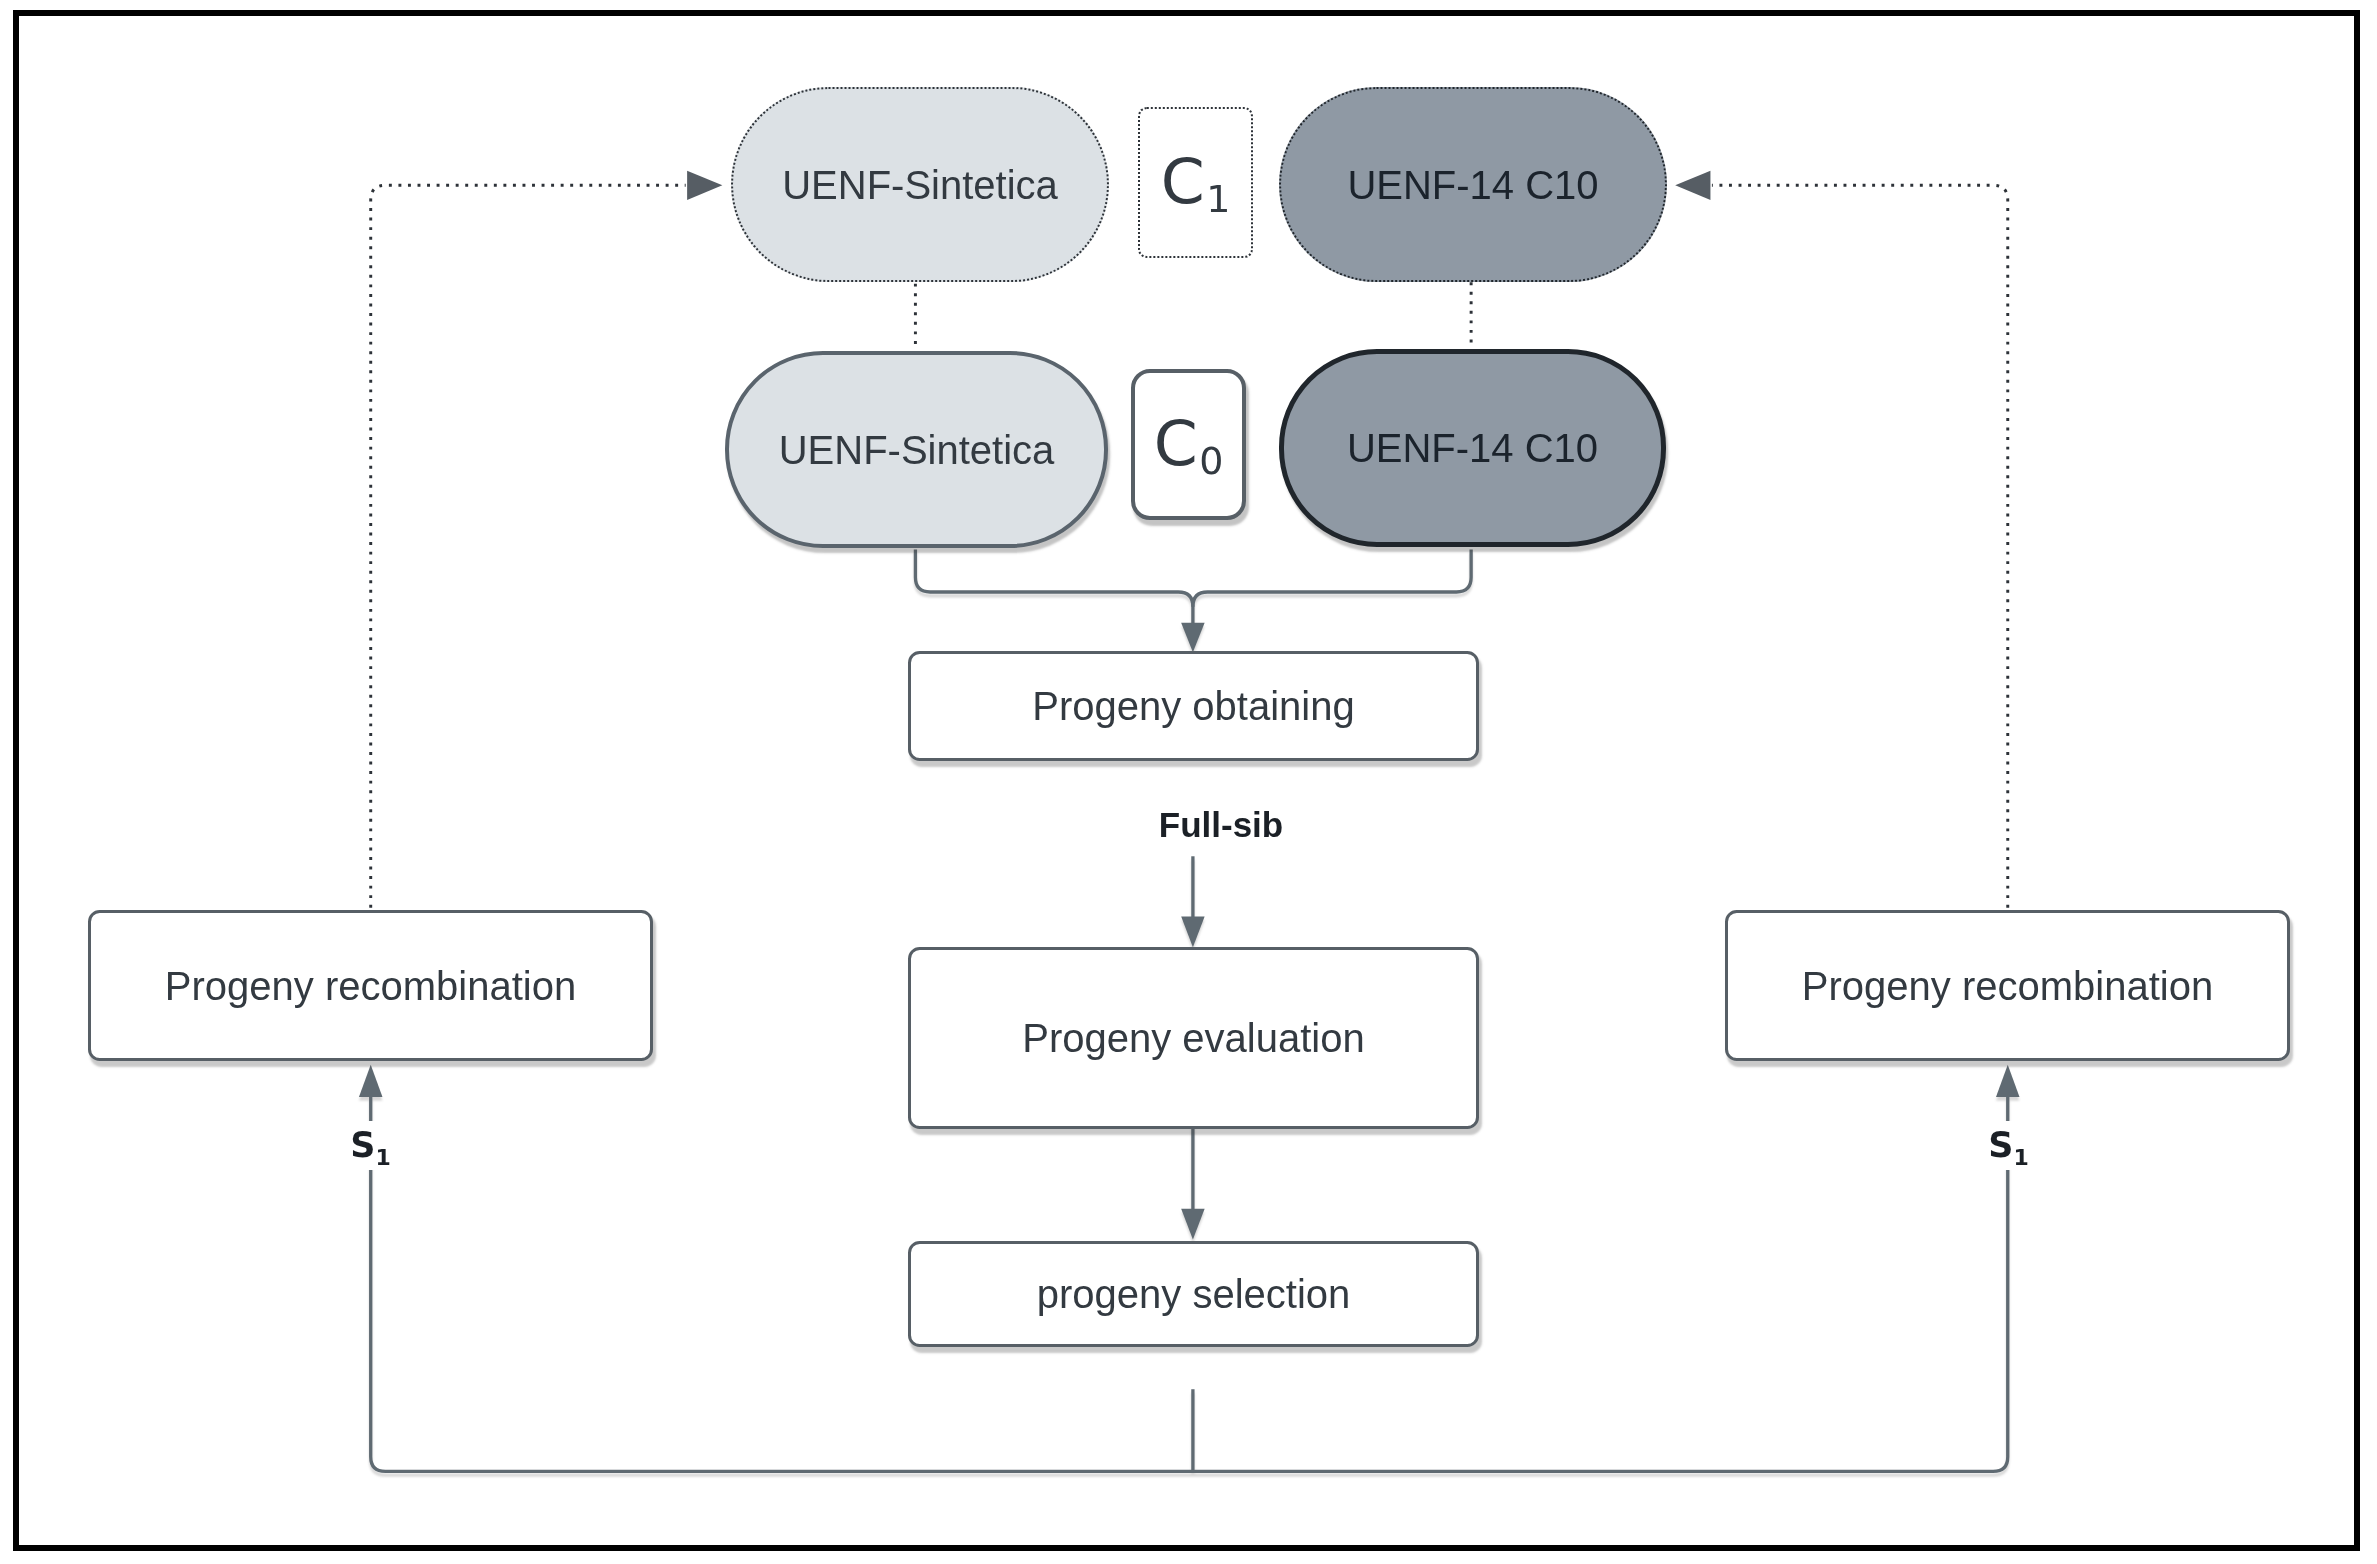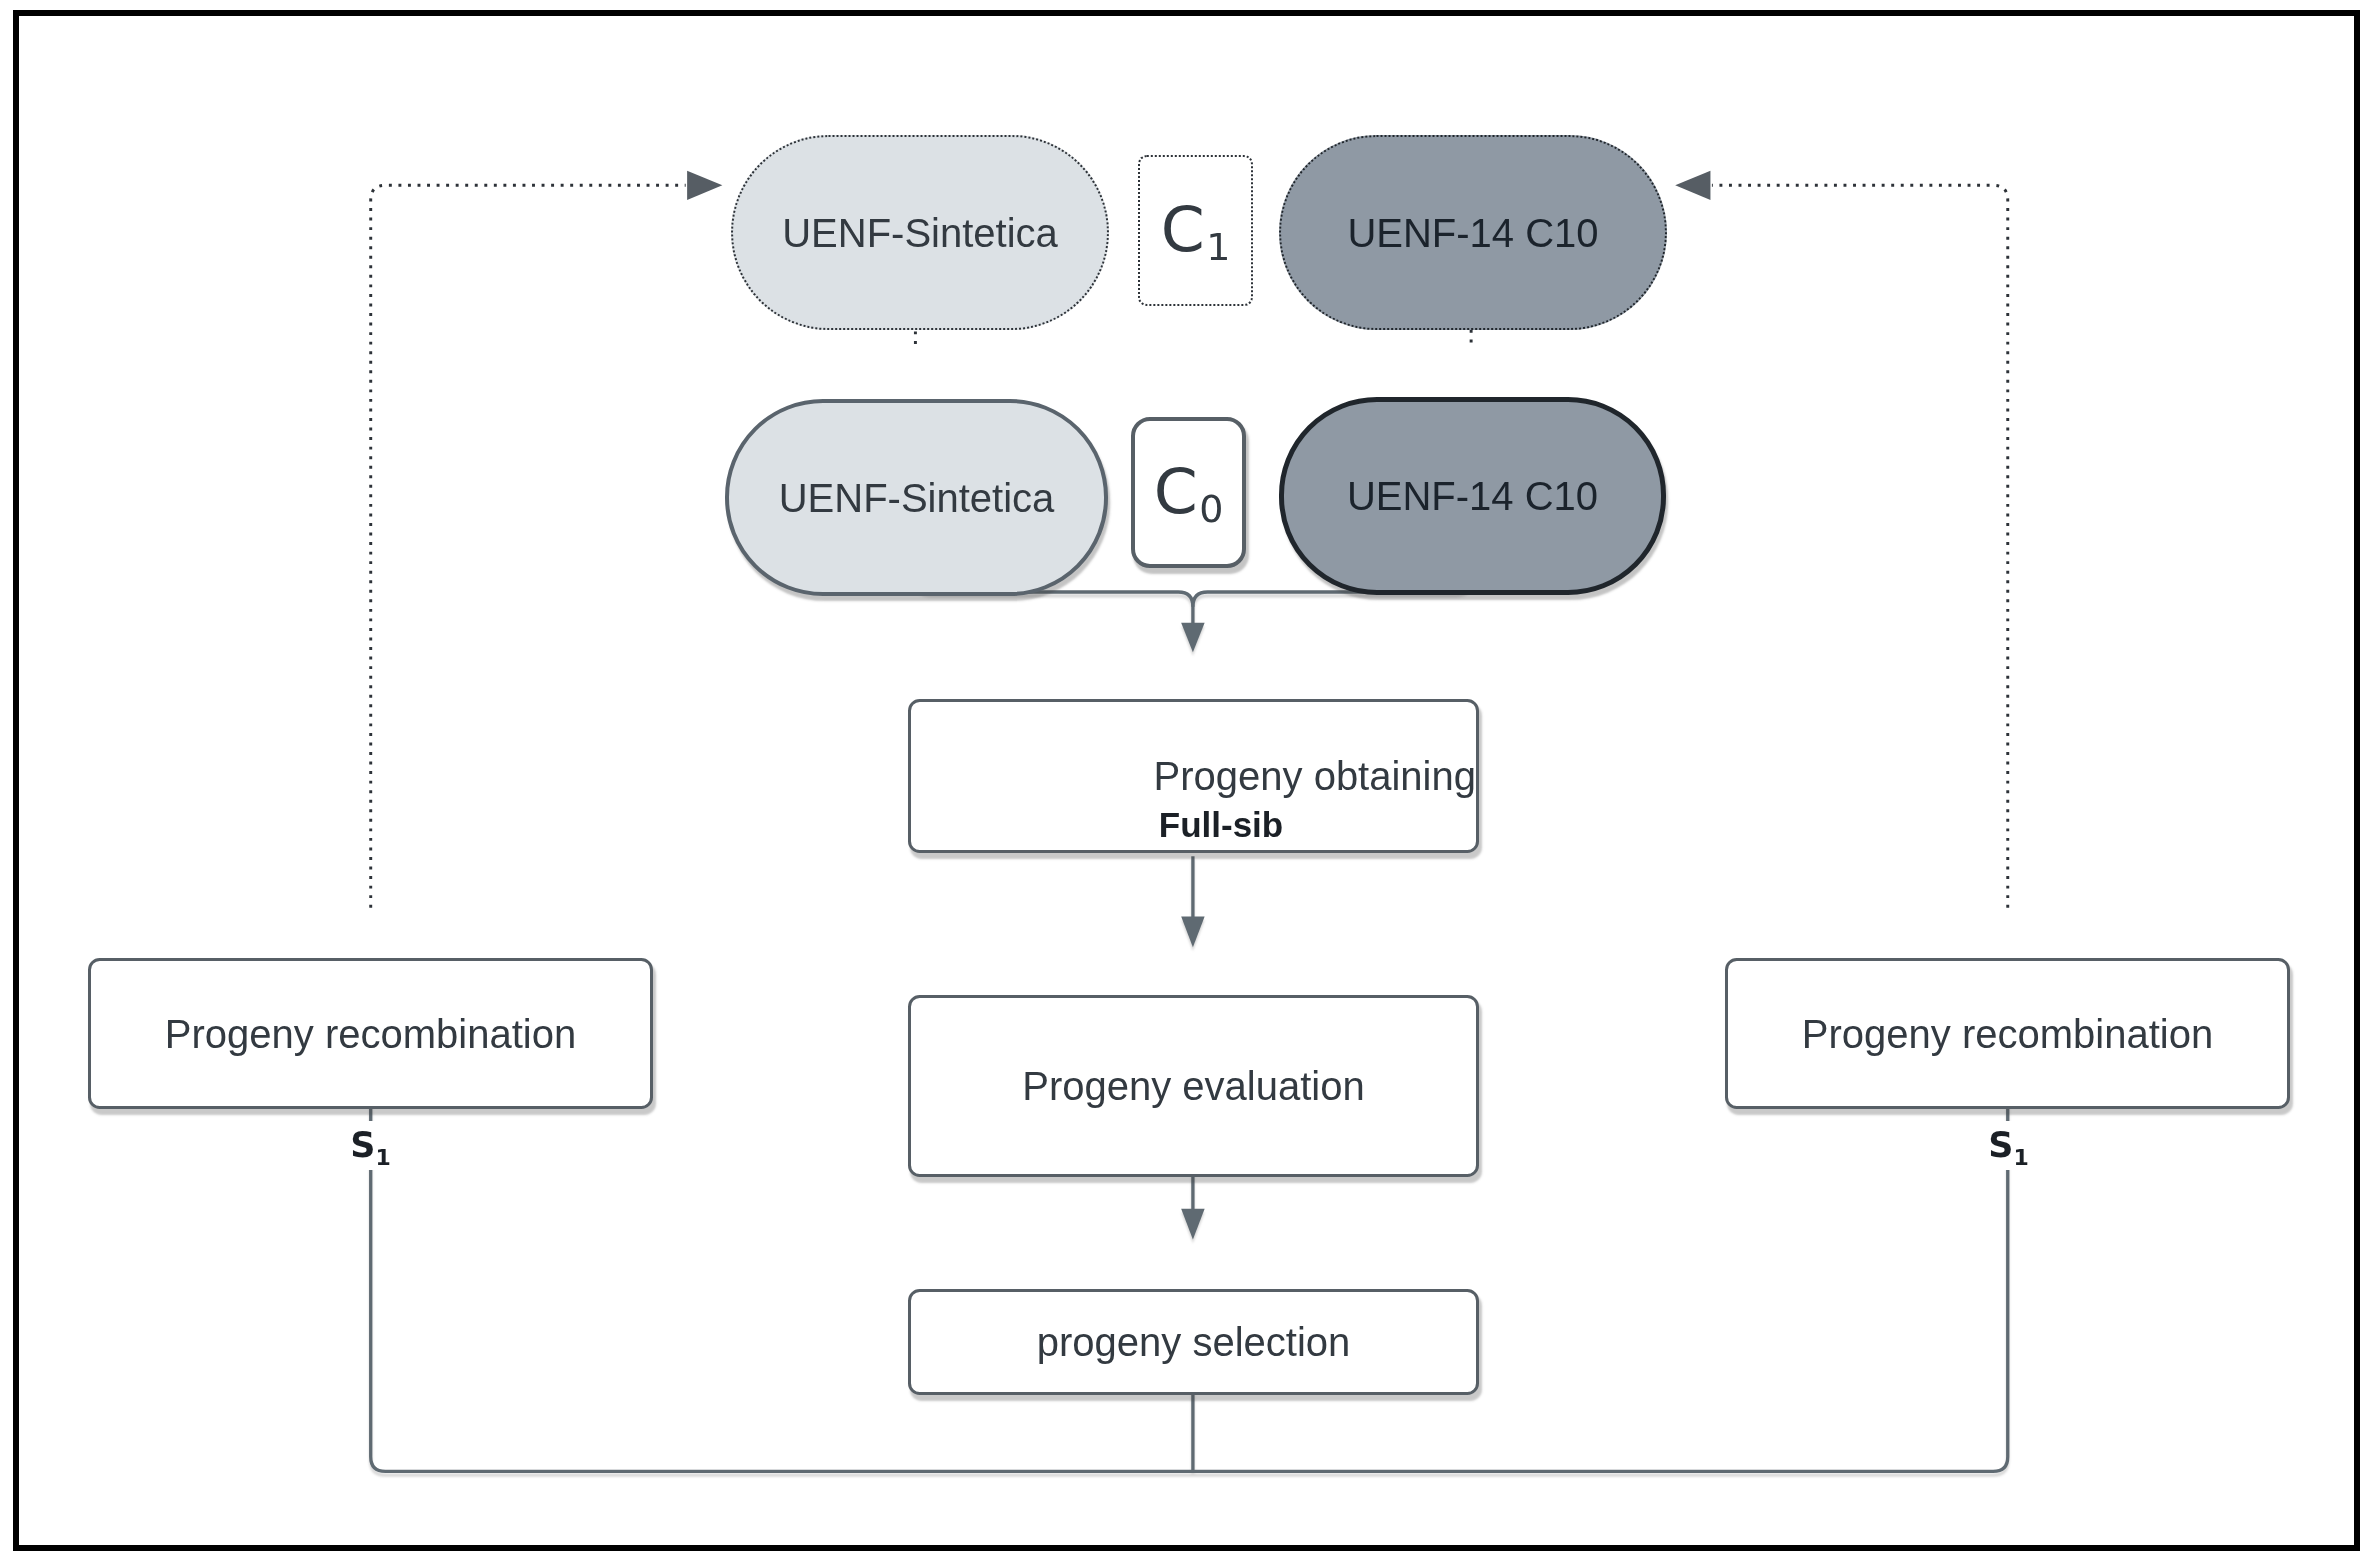--- a/index.html
+++ b/index.html
@@ -29,21 +29,20 @@
     position: absolute;
     box-sizing: border-box;
     display: flex;
     align-items: center;
     justify-content: center;
     text-align: center;
     color: var(--text, #333a41);
     font-size: 40px;
     line-height: 1.15;
     background: var(--node-fill, #ffffff);
-    margin-top: 48px;
   }
   .stadium { border-radius: 98px; }
   .proc {
     border: 3.7px solid var(--box-border, #575f66);
     border-radius: 11.7px;
     box-shadow: 2.2px 5.1px 2.2px rgba(60,60,60,0.28);
   }
   .shadowed { box-shadow: 2.2px 5.1px 2.2px rgba(60,60,60,0.30); }
 
   .n-syn1   { left: 731px;  top: 87px;  width: 378px; height: 195px;
@@ -57,21 +56,21 @@
               color: var(--text-on-dark, #1b232c); }
   .n-syn0   { left: 725px;  top: 351px;  width: 383px; height: 197px;
               background: var(--light-fill, #dce1e5);
               border: 4.4px solid var(--mid-border, #5a646d); }
   .n-c0     { left: 1131px; top: 369px;  width: 115px; height: 151px;
               border: 4.4px solid var(--box-border, #5f6970); border-radius: 19px; }
   .n-u140   { left: 1279px; top: 349px;  width: 387px; height: 198px;
               background: var(--dark-fill, #8f99a4);
               border: 5.1px solid var(--dark-border, #20262c);
               color: var(--text-on-dark, #161e26); }
-  .n-obtain { left: 908px; top: 651px;  width: 571px; height: 154px; justify-content: flex-end; }
+  .n-obtain { left: 908px; top: 651px;  width: 571px; height: 110px; }
   .n-eval   { left: 908px; top: 947px; width: 571px; height: 182px; }
   .n-sel    { left: 908px; top: 1241px; width: 571px; height: 106px; }
   .n-recl   { left: 88px;  top: 910px; width: 565px; height: 151px; }
   .n-recr   { left: 1725px; top: 910px; width: 565px; height: 151px; }
 
   .cycle-label {
     font-family: "DejaVu Sans", sans-serif;
     font-size: 63px;
     color: var(--text, #2b3238);
     display: flex; align-items: center; justify-content: center;

